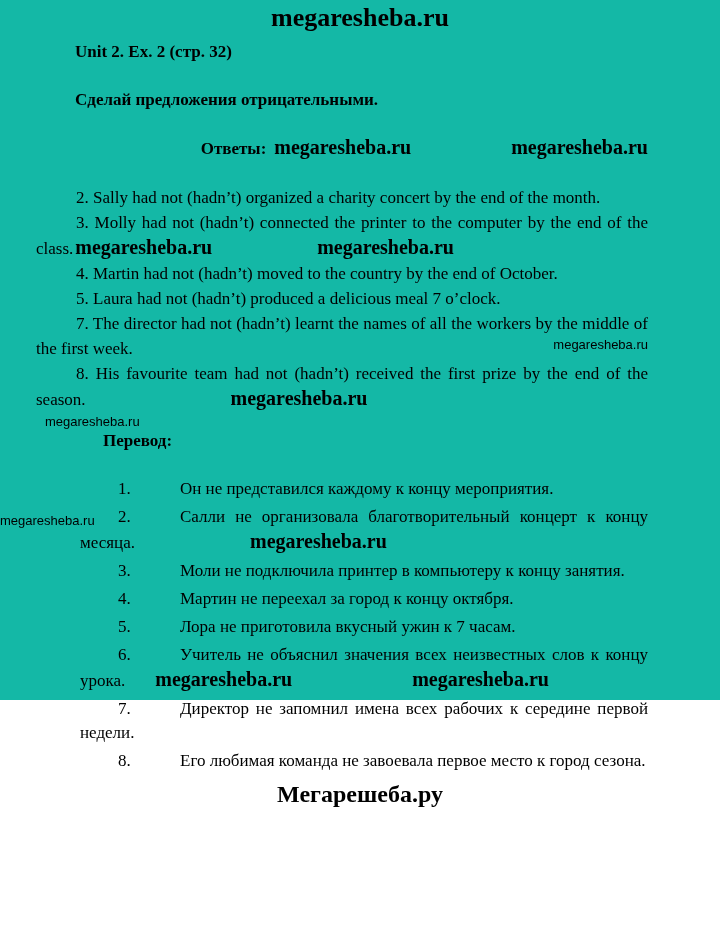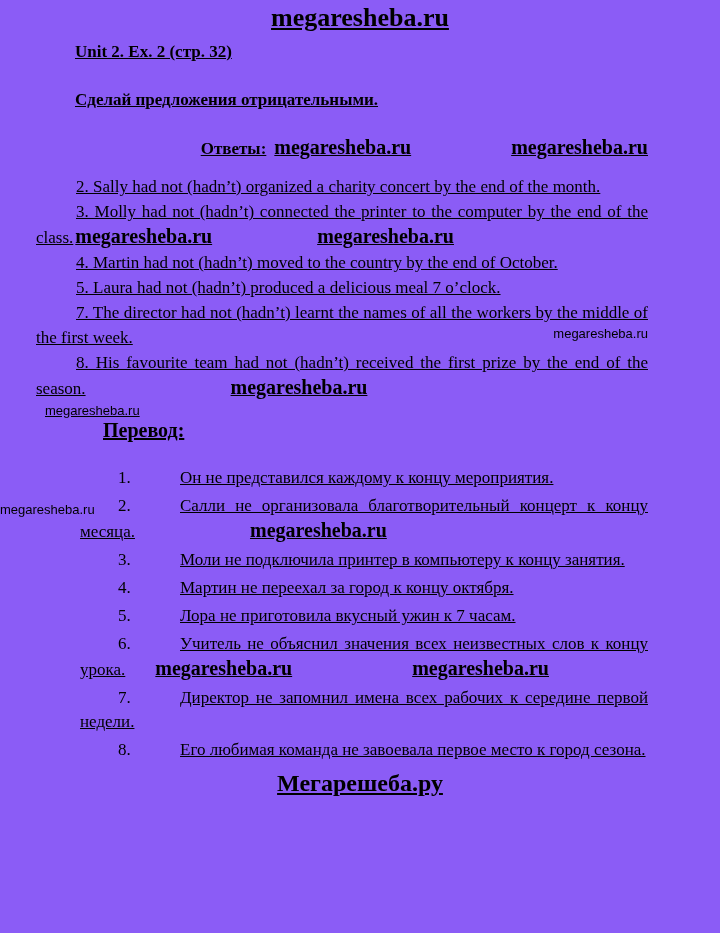--- a/index.html
+++ b/index.html
@@ -3,21 +3,21 @@
 <meta charset="utf-8">
 <style>
   * { margin:0; padding:0; box-sizing:border-box; }
   html,body { background:#ffffff; }
   body {
     width:720px; height:933px;
     font-family:"Liberation Serif", serif;
     color:#000;
     overflow:hidden;
   }
-  .page { position:relative; width:720px; height:933px; background:#8b5cf6;text-decoration:underline; }
+  .page { position:relative; width:720px; height:700px; background:#14b8a6; }
 
   .wm-top {
     padding-top:2px;
     text-align:center;
     font-weight:bold;
     font-size:26px;
     line-height:32px;
   }
   .unit-title {
     margin:8px 12px 0 75px;
@@ -44,21 +44,21 @@
     font-weight:bold;
     font-size:20px;
     color:#000;
   }
   .wm-sm {
     font-family:"Liberation Sans", sans-serif;
     font-size:13px;
     font-weight:normal;
   }
 
-  .answers { margin-top:12px; }
+  .answers { margin-top:23px; }
   .answers p {
     position:relative;
     margin:0 72px 0 36px;
     font-size:17px;
     line-height:25px;
     text-align:justify;
     text-indent:40px;
   }
   .wm-a3-1 { margin-left:2px; }
   .wm-a3-2 { margin-left:105px; }
@@ -66,21 +66,21 @@
   .wm-a7 {
     position:absolute;
     right:0; bottom:4px;
   }
 
   .small-wm-row { margin:1px 0 0 45px; line-height:15px; }
 
   .perevod {
     margin:2px 17px 0 103px;
     font-weight:bold;
-    font-size:20px;
+    font-size:17px;
     line-height:20px;
   }
 
   .translations { position:relative; margin-top:26px; }
   .translations p {
     margin:0 72px 4px 80px;
     font-size:17px;
     line-height:24px;
     text-align:justify;
     text-indent:38px;

